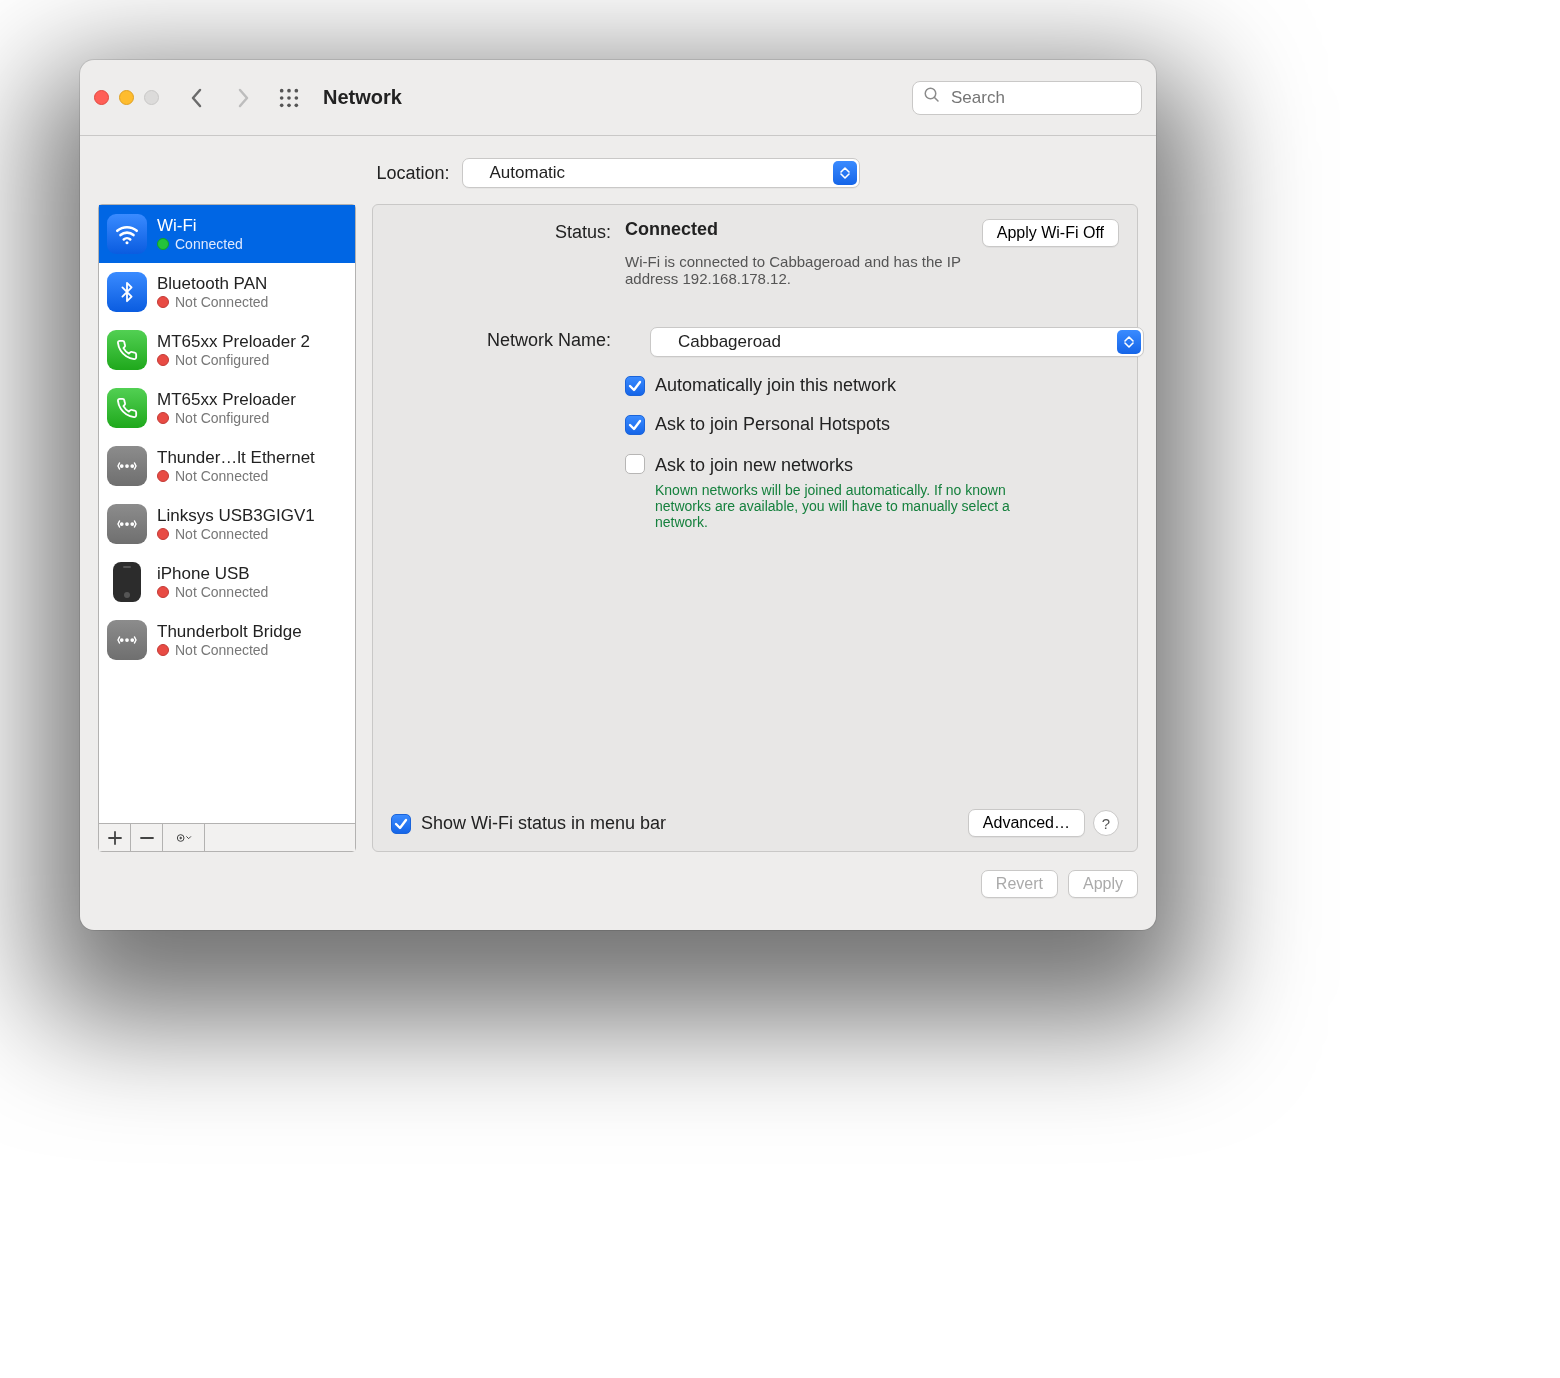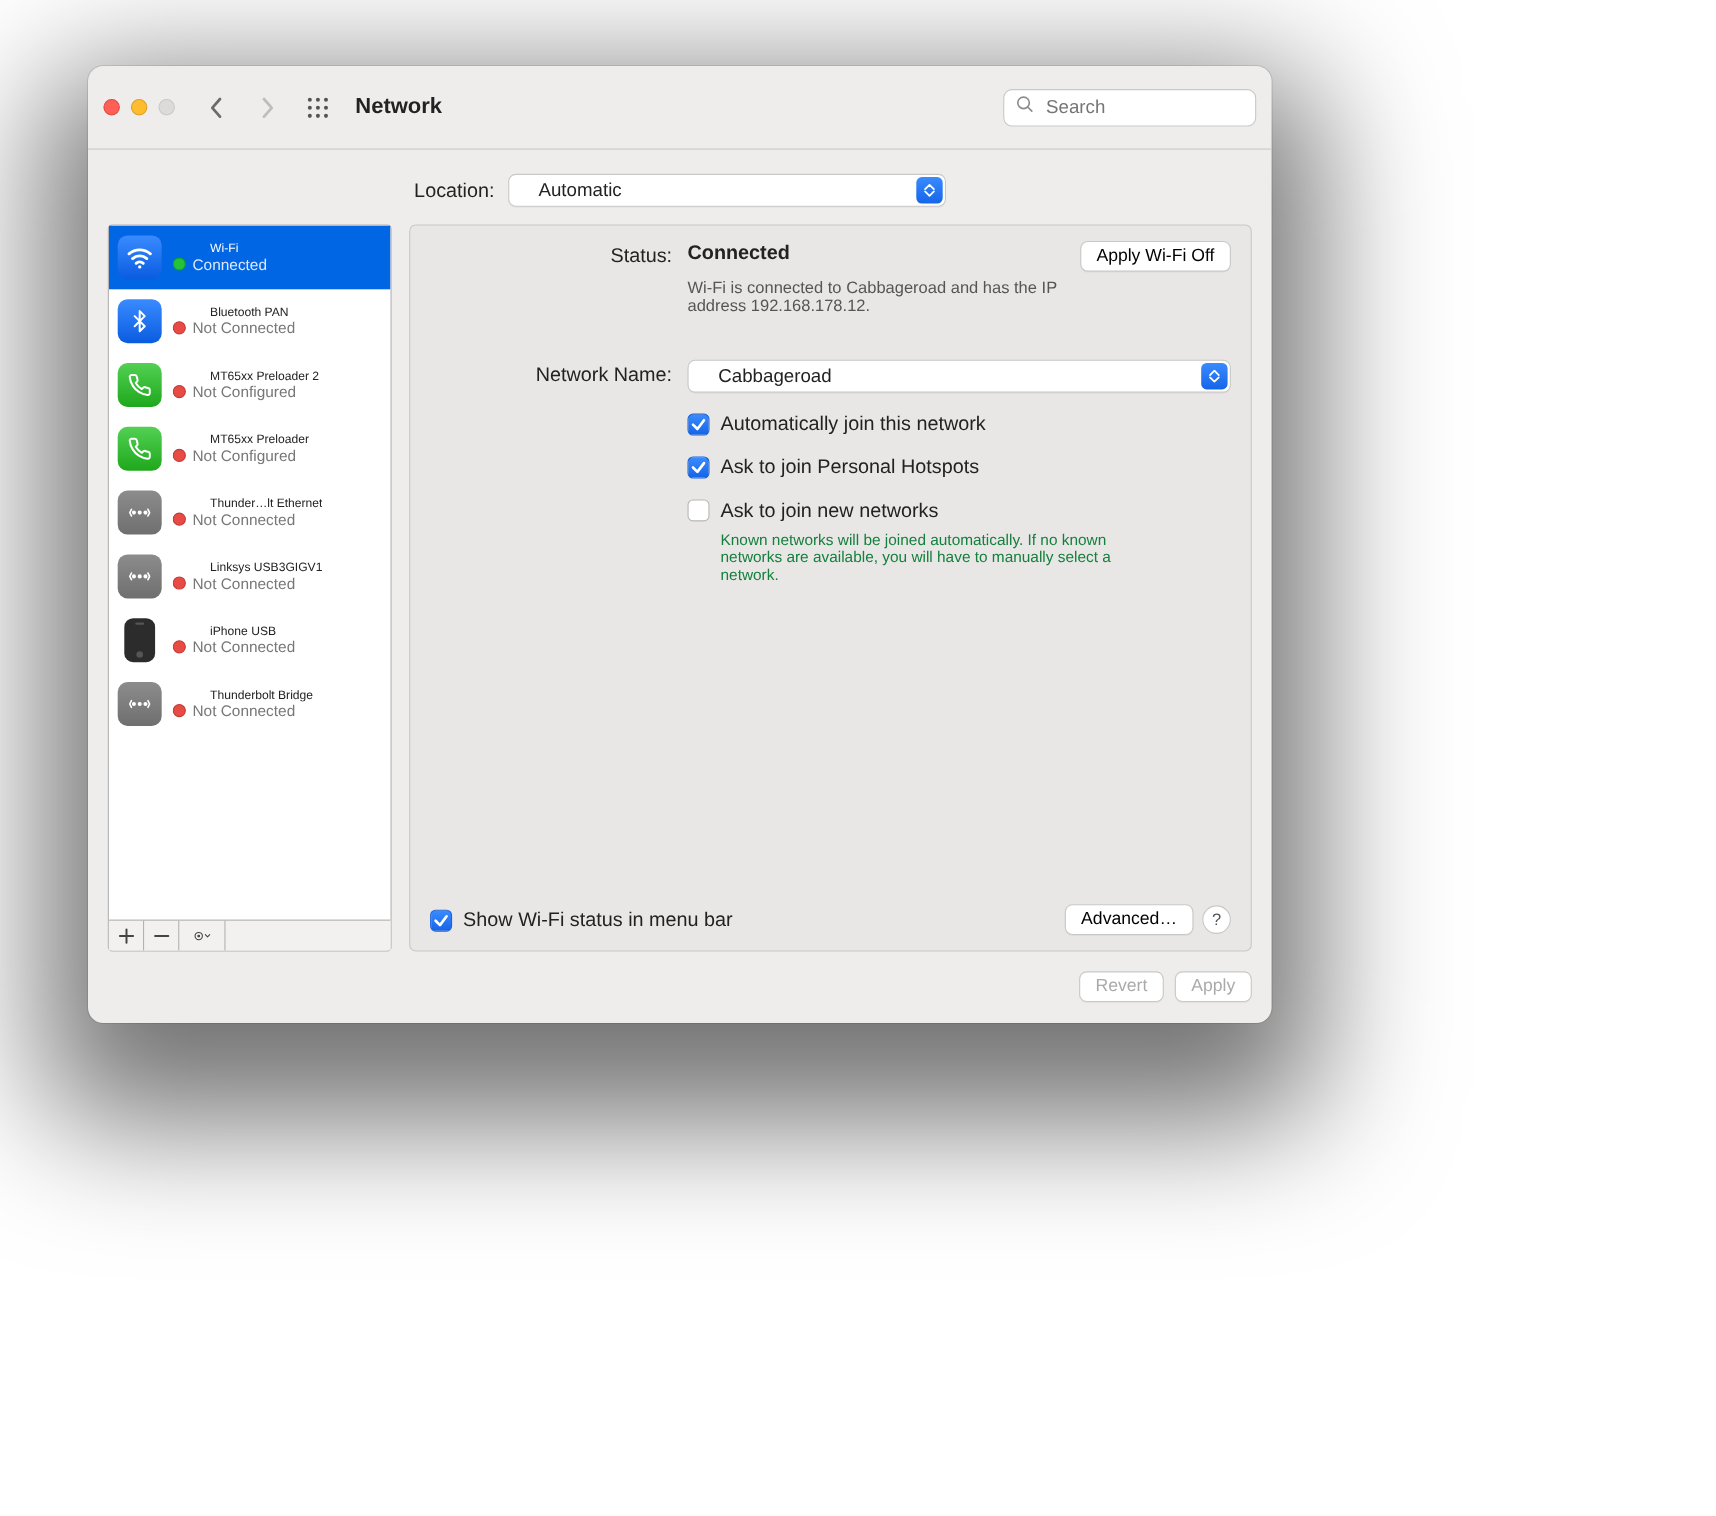--- a/index.html
+++ b/index.html
@@ -108,21 +108,21 @@
     flex:none;
   }
   .ic-wifi { background:linear-gradient(#3a8bff,#0a5ce0); }
   .ic-bt { background:linear-gradient(#3a8bff,#0a5ce0); }
   .ic-phone { background:linear-gradient(#52d053,#1fa81c); }
   .ic-eth { background:linear-gradient(#8c8c8c,#6f6f6f); }
   .ic-iphone { background:#2c2c2c; border-radius:8px; width:28px; height:40px; margin:0 6px; position:relative;}
   .ic-iphone::before{content:"";position:absolute;top:4px;left:50%;transform:translateX(-50%);width:8px;height:2px;background:#555;border-radius:2px;}
   .ic-iphone::after{content:"";position:absolute;bottom:4px;left:50%;transform:translateX(-50%);width:6px;height:6px;border-radius:50%;background:#555;}
   .srow .txt { display:flex; flex-direction:column; overflow:hidden; }
-  .srow .name { font-size:11px; white-space:nowrap; overflow:hidden; text-overflow:ellipsis;margin-left:34px; }
+  .srow .name { font-size:17px; white-space:nowrap; overflow:hidden; text-overflow:ellipsis; }
   .srow.sel .name { color:#fff; }
   .srow .sub { font-size:14px; display:flex; align-items:center; gap:6px; color:var(--text-dim);}
   .srow.sel .sub { color:#dfe9fe; }
   .dot { width:12px; height:12px; border-radius:50%; flex:none; }
   .dot.green{background:#24c33a; border:1px solid #0fa028;}
   .dot.red{background:#e84b44; border:1px solid #c33a36;}
   .sidebar-footer {
     height:28px; border-top:1px solid var(--border-strong);
     display:flex; background:#f2f1f0;
   }
@@ -147,21 +147,21 @@
   .form-grid .lbl { text-align:right; font-size:18px; padding-top:3px;}
   .status-line { display:flex; justify-content:space-between; align-items:flex-start; gap:10px;}
   .status-word { font-weight:700; font-size:18px; }
   .btn {
     background:#fff; border:1px solid var(--border); border-radius:7px;
     padding:4px 14px; font-size:16px; box-shadow:0 1px 0 rgba(0,0,0,.04);
     white-space:nowrap;
   }
   .status-detail { font-size:15px; color:#555; margin-top:6px; max-width:380px;}
   .row-gap { height:40px; }
-  .net-select { min-width:100%; }
+  .net-select { min-width:100%;margin-left:25px; }
   .checks { grid-column:2; margin-top:18px; display:flex; flex-direction:column; gap:18px;}
   .chk { display:flex; align-items:flex-start; gap:10px; }
   .box {
     width:20px; height:20px; border-radius:5px; border:1px solid #b7b6b5; background:#fff;
     display:flex; align-items:center; justify-content:center; flex:none; margin-top:1px;
   }
   .box.checked { background:linear-gradient(#3a8bff,#1565e8); border-color:#1a64da;}
   .box.checked svg{width:14px;height:14px;}
   .chk-label { font-size:18px; }
   .chk-help { font-size:14px; color:#15803d; margin-top:6px; max-width:370px;}
@@ -170,21 +170,21 @@
   }
   .panel-footer .right { margin-left:auto; display:flex; gap:8px; align-items:center;}
   .helpbtn {
     width:26px; height:26px; border-radius:50%; background:#fff; border:1px solid var(--border);
     display:flex; align-items:center; justify-content:center; font-size:15px; color:#555;
   }
 
   
   .bottom-buttons {
     display:flex; justify-content:flex-end; gap:10px;
-    padding:0 18px 19px 0;
+    padding:0 18px 32px 0;
   }
   .btn.disabled { color:#aaa; }
 </style>
 </head>
 <body>
 
 <div class="stage">
   <div class="window">
 
     <div class="titlebar">

